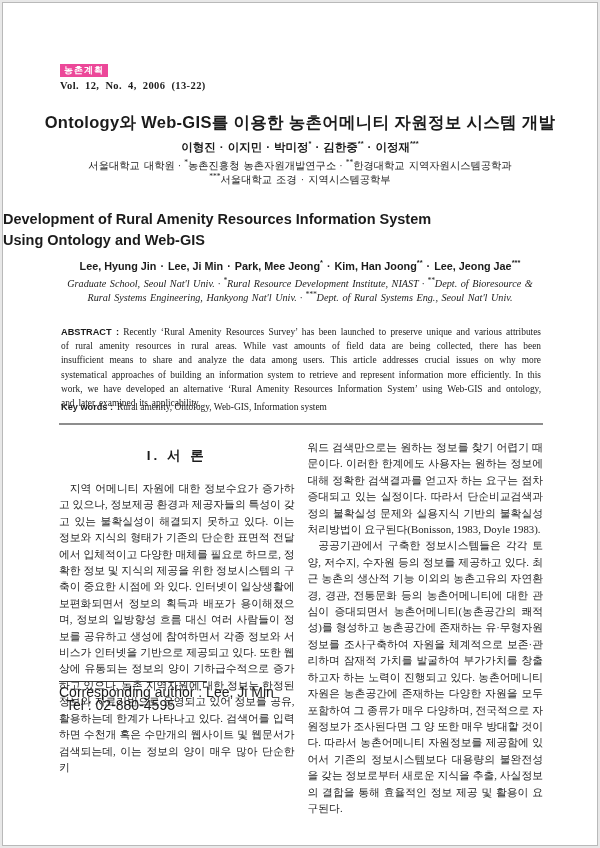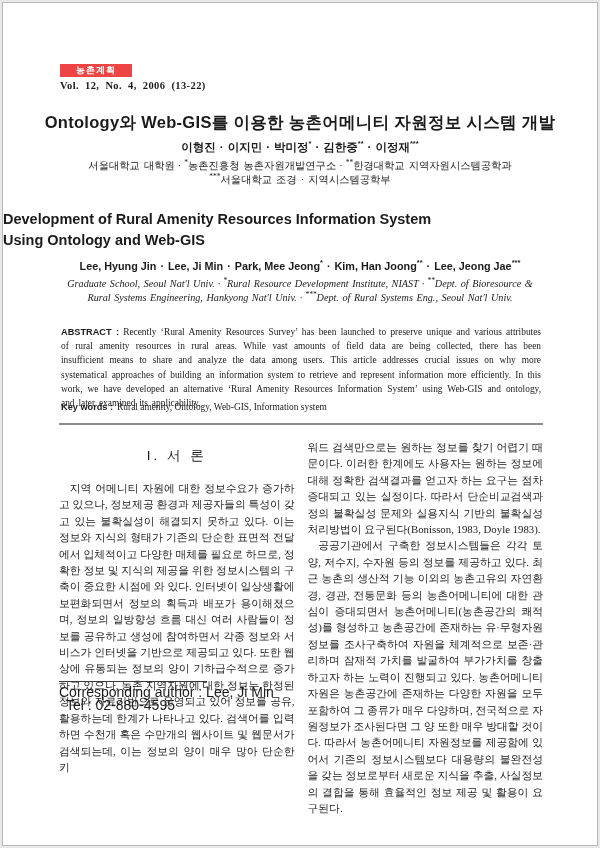--- a/index.html
+++ b/index.html
@@ -5,23 +5,23 @@
   html,body{margin:0;padding:0;background:#e8e8e8;}
   .page{
     position:relative;width:594px;height:842px;margin:2px;
     background:#ffffff;border:1px solid #b9b9b9;
     color:#1b1b1b;overflow:hidden;
     font-family:"Liberation Serif", serif;
   }
   .abs{position:absolute;}
   
   .journal-badge{
-    left:57px;top:61px;background:#ef4444;color:#fff;
+    left:57px;top:61px;background:#ec4899;color:#fff;
     font-family:"Liberation Sans", sans-serif;font-weight:bold;
-    font-size:9px;line-height:11px;padding:1px 16px;letter-spacing:1px;
+    font-size:9px;line-height:11px;padding:1px 4px;letter-spacing:1px;
   }
   .vol-line{
     left:57px;top:77px;font-weight:bold;font-size:10.5px;
     letter-spacing:0.4px;word-spacing:3px;
   }
   
   .title-ko{
     left:0;right:0;top:109px;text-align:center;
     font-family:"Liberation Sans", sans-serif;font-weight:bold;
     font-size:16.5px;letter-spacing:0.3px;
@@ -64,21 +64,21 @@
   .main-rule{
     left:56px;right:54px;top:420px;height:2px;background:#8d8d8d;
   }
   
   .columns{
     left:56px;right:54px;top:436px;display:flex;gap:13px;align-items:flex-start;
   }
   .col{flex:1;min-width:0;}
   .sec-heading{
     text-align:center;font-family:"Liberation Sans", sans-serif;
-    font-weight:normal;font-size:13.5px;letter-spacing:3px;
+    font-weight:bold;font-size:13.5px;letter-spacing:3px;
     margin:8px 0 15px 0;
   }
   .body-p{
     margin:0;text-align:justify;font-size:10.8px;line-height:16.4px;
     word-break:break-all;
   }
   .indent{text-indent:1em;}
   .para-gap{margin-top:0;}
   
   .footnote{

